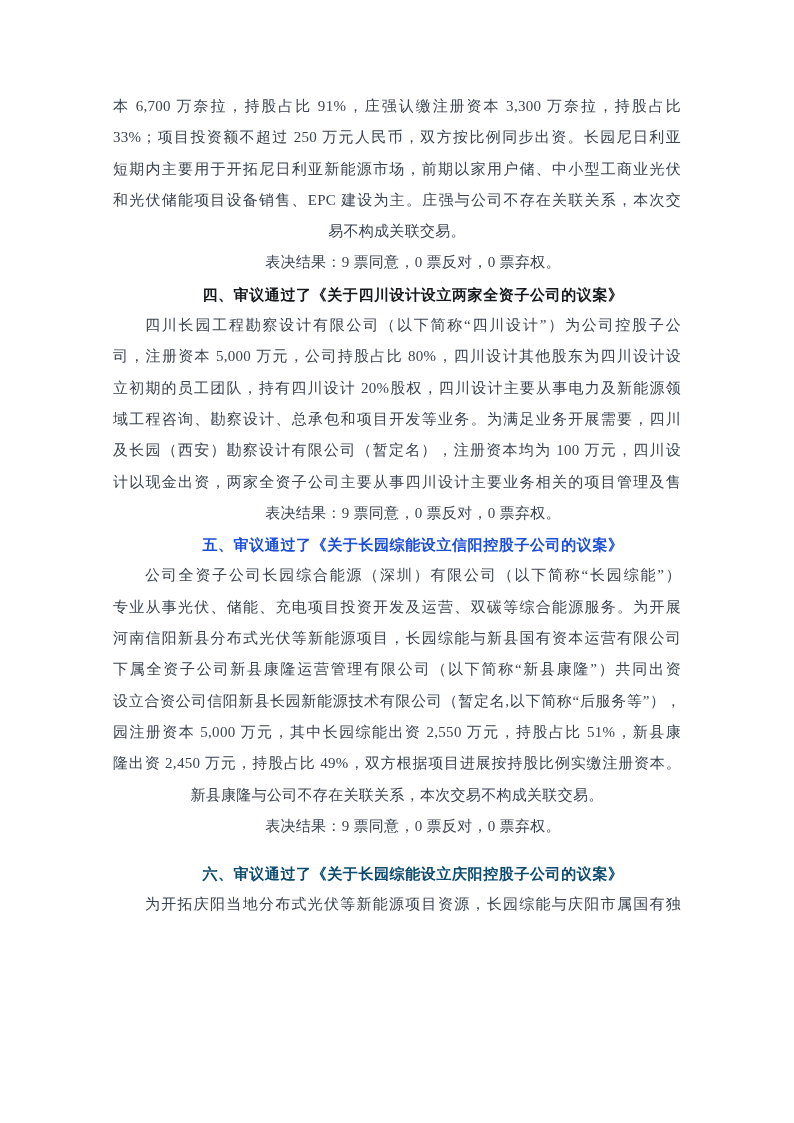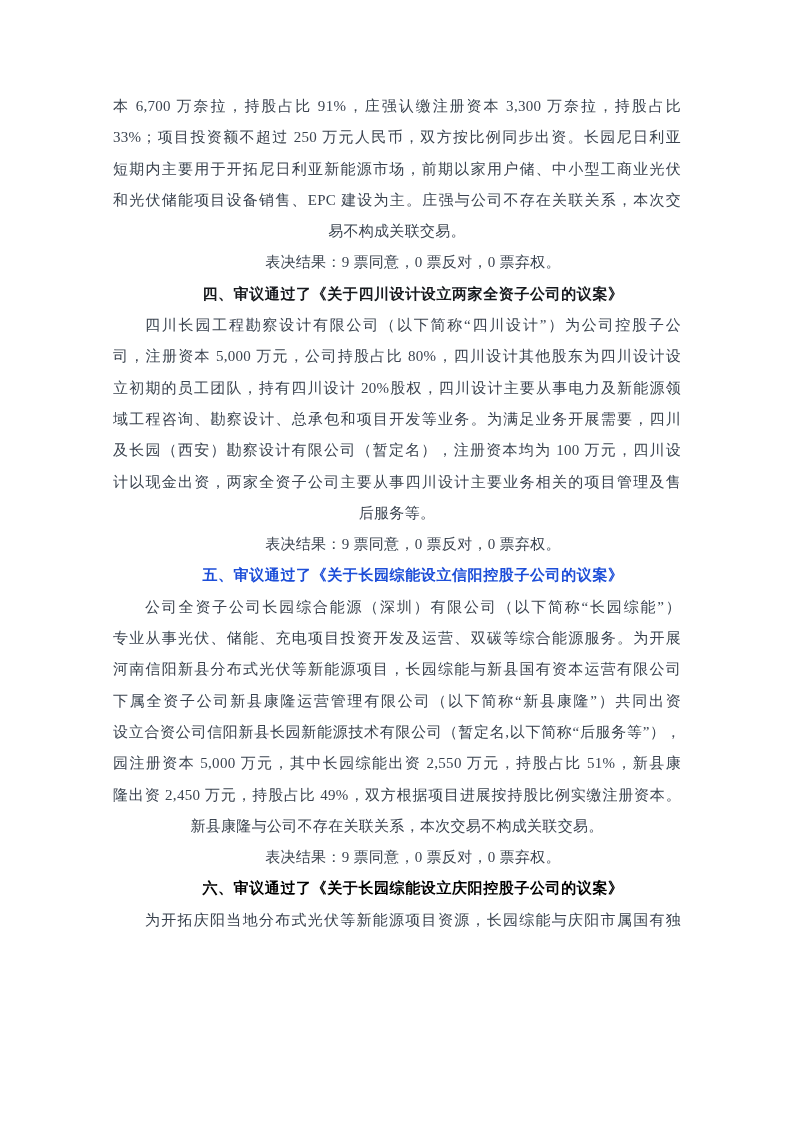--- a/index.html
+++ b/index.html
@@ -30,21 +30,21 @@
   }
   .line.justify {
     text-align: justify;
     text-align-last: justify;
     -moz-text-align-last: justify;
   }
   .line.indent {
     padding-left: 32px;
   }
   .line.heading {
-    font-family: Liberation Serif, serif;
+    font-family: Liberation Sans, sans-serif;
     font-weight: 700;
     letter-spacing: 0.6px;
   }
 </style>
 </head>
 <body style="background: rgb(255, 255, 255);">
 
 <div class="doc-page" style="color: rgb(58, 67, 79);">
     <div class="line body justify">本 6,700 万奈拉，持股占比 91%，庄强认缴注册资本 3,300 万奈拉，持股占比</div>
     <div class="line body justify">33%；项目投资额不超过 250 万元人民币，双方按比例同步出资。长园尼日利亚</div>
@@ -52,27 +52,26 @@
     <div class="line body justify">和光伏储能项目设备销售、EPC 建设为主。庄强与公司不存在关联关系，本次交</div>
     <div class="line body">易不构成关联交易。</div>
     <div class="line vote indent">表决结果：9 票同意，0 票反对，0 票弃权。</div>
     <div class="line heading indent" style="color: rgb(22, 25, 29);">四、审议通过了《关于四川设计设立两家全资子公司的议案》</div>
     <div class="line body indent justify">四川长园工程勘察设计有限公司（以下简称“四川设计”）为公司控股子公</div>
     <div class="line body justify">司，注册资本 5,000 万元，公司持股占比 80%，四川设计其他股东为四川设计设</div>
     <div class="line body justify">立初期的员工团队，持有四川设计 20%股权，四川设计主要从事电力及新能源领</div>
     <div class="line body justify">域工程咨询、勘察设计、总承包和项目开发等业务。为满足业务开展需要，四川</div>
     <div class="line body justify">及长园（西安）勘察设计有限公司（暂定名），注册资本均为 100 万元，四川设</div>
     <div class="line body justify">计以现金出资，两家全资子公司主要从事四川设计主要业务相关的项目管理及售</div>
-    <div class="line body">后服务等。</div>
     <div class="line vote indent">表决结果：9 票同意，0 票反对，0 票弃权。</div>
     <div class="line heading indent" style="color: #1d4ed8;">五、审议通过了《关于长园综能设立信阳控股子公司的议案》</div>
     <div class="line body indent justify">公司全资子公司长园综合能源（深圳）有限公司（以下简称“长园综能”）</div>
     <div class="line body justify">专业从事光伏、储能、充电项目投资开发及运营、双碳等综合能源服务。为开展</div>
     <div class="line body justify">河南信阳新县分布式光伏等新能源项目，长园综能与新县国有资本运营有限公司</div>
     <div class="line body justify">下属全资子公司新县康隆运营管理有限公司（以下简称“新县康隆”）共同出资</div>
     <div class="line body justify">设立合资公司信阳新县长园新能源技术有限公司（暂定名,以下简称“后服务等”），</div>
     <div class="line body justify">园注册资本 5,000 万元，其中长园综能出资 2,550 万元，持股占比 51%，新县康</div>
     <div class="line body justify">隆出资 2,450 万元，持股占比 49%，双方根据项目进展按持股比例实缴注册资本。</div>
     <div class="line body">新县康隆与公司不存在关联关系，本次交易不构成关联交易。</div>
     <div class="line vote indent">表决结果：9 票同意，0 票反对，0 票弃权。</div>
-    <div class="line heading indent" style="color: #000000;">六、审议通过了《关于长园综能设立庆阳控股子公司的议案》</div>
+    <div class="line heading indent" style="color: #0c4a6e; margin-top: 16px;">六、审议通过了《关于长园综能设立庆阳控股子公司的议案》</div>
     <div class="line body indent justify">为开拓庆阳当地分布式光伏等新能源项目资源，长园综能与庆阳市属国有独</div>
   </div>
 
 </body></html>

